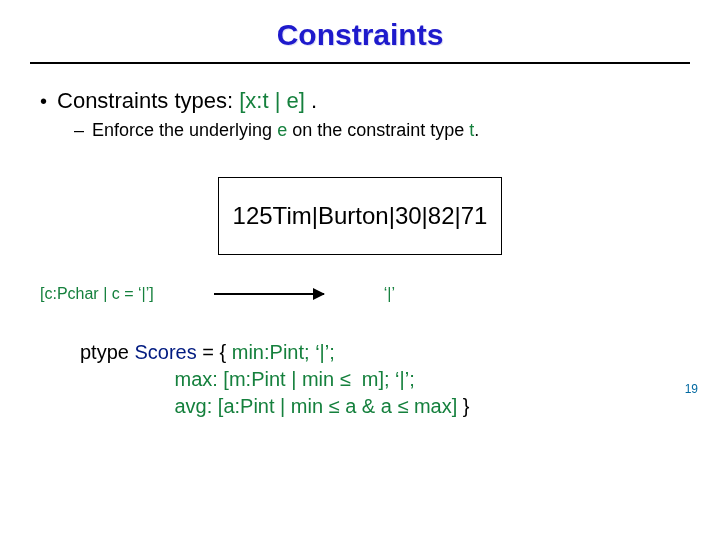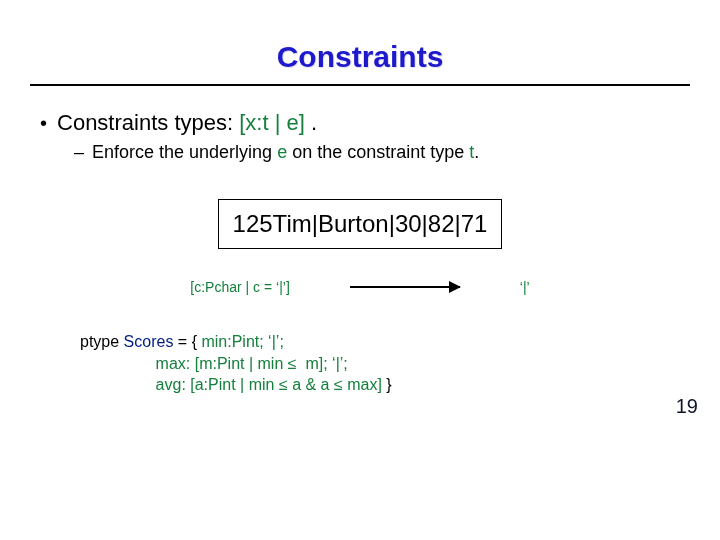--- a/index.html
+++ b/index.html
@@ -10,21 +10,20 @@
     background: #fff;
     font-family: Arial, Helvetica, sans-serif;
     color: #000;
     position: relative;
   }
   .slide {
     width: 720px;
     height: 408px;
     position: relative;
     box-sizing: border-box;
-    margin-top: 22px;
   }
   .title {
     text-align: center;
     font-weight: bold;
     font-size: 30px;
     color: #1e1acc;
     padding-top: 18px;
     text-shadow: 1px 1px 0 rgba(180,180,230,0.4);
   }
   .hr {
@@ -51,60 +50,59 @@
     color: #000;
     display: flex;
     align-items: baseline;
     gap: 8px;
   }
   .blue { color: #15803d; }
   .navy { color: #001a80; }
   .boxed {
     border: 1px solid #000;
     display: inline-block;
-    padding: 10px 14px;
+    padding: 24px 14px;
     font-size: 24px;
     margin: 36px auto 30px auto;
   }
   .box-wrap { text-align: center; }
   .row3 {
     display: flex;
     align-items: center;
-    justify-content: center;
     gap: 60px;
-    font-size: 14px;
+    font-size: 16px;
     margin-bottom: 36px;
   }
   .arrow {
     width: 110px;
     height: 2px;
     background: #000;
     position: relative;
   }
   .arrow::after {
     content: '';
     position: absolute;
     right: -1px;
     top: -5px;
     border-left: 12px solid #000;
     border-top: 6px solid transparent;
     border-bottom: 6px solid transparent;
   }
   .ptype {
     margin-left: 40px;
-    font-size: 16px;
+    font-size: 20px;
     line-height: 1.35;
     white-space: pre;
   }
   .pagenum {
     position: absolute;
     right: 22px;
     bottom: 12px;
-    font-size: 20px;
-    color: #0f172a;
+    font-size: 12px;
+    color: #0369a1;
   }
 </style>
 </head>
 <body>
 
 <div class="slide">
 
   <div class="title">Constraints</div>
   <hr class="hr">
 

